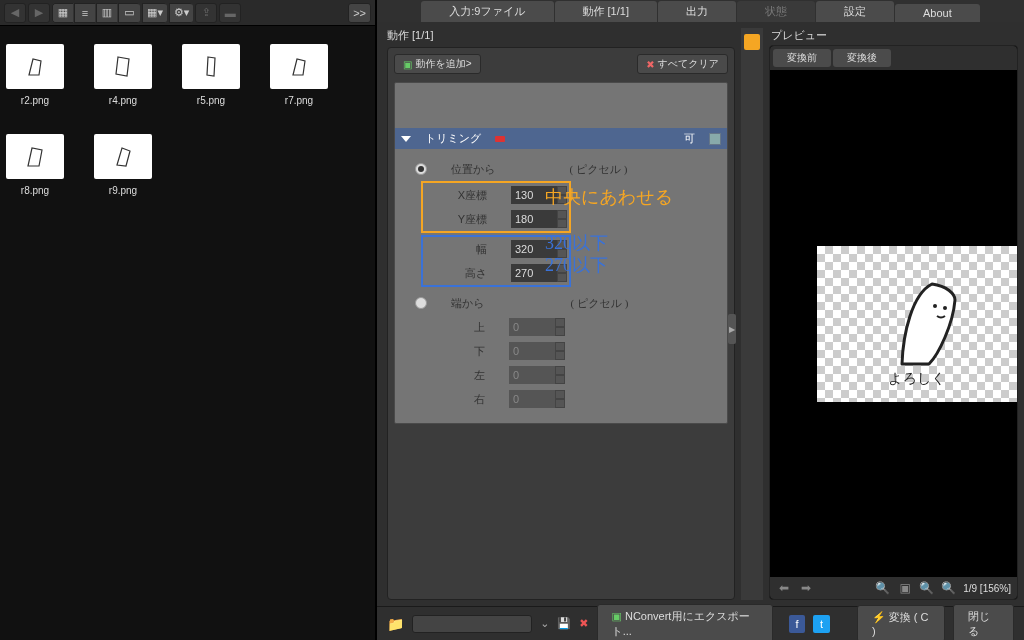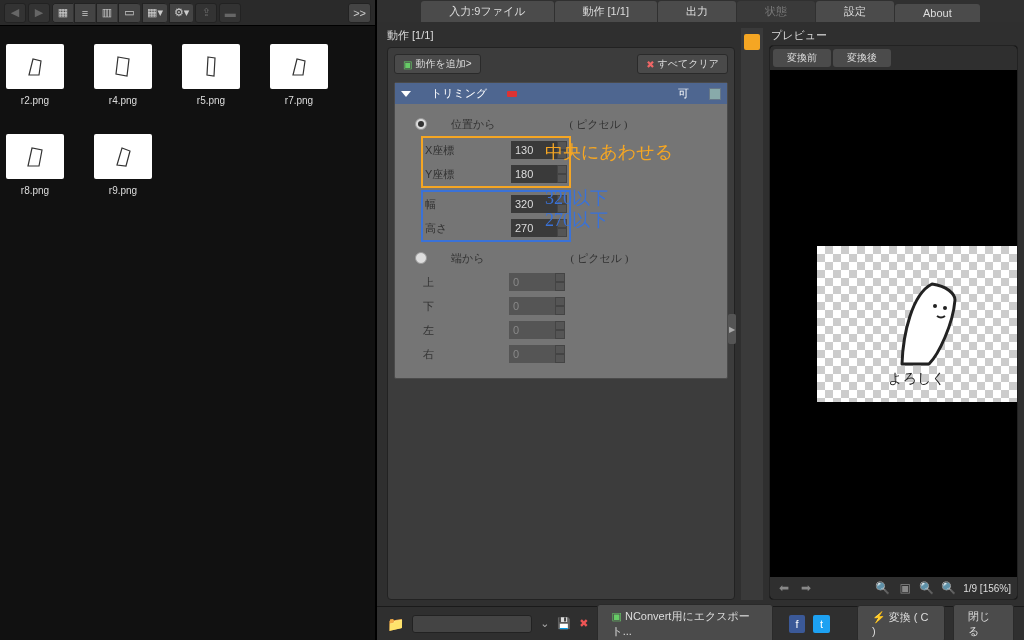--- a/index.html
+++ b/index.html
@@ -30,27 +30,27 @@
 
   .workspace { flex: 1; display: flex; gap: 6px; padding: 6px 6px 6px 10px; overflow: hidden; }
 
   .actions-col { width: 348px; display: flex; flex-direction: column; }
   .actions-header { font-size: 11px; color: #ddd; margin-bottom: 4px; }
   .actions-frame { flex: 1; background: #3c3c3c; border: 1px solid #222; border-radius: 4px; padding: 6px; display: flex; flex-direction: column; }
   .actions-toolbar { display: flex; justify-content: space-between; margin-bottom: 8px; }
   .small-btn { background: #4a4a4a; border: 1px solid #2a2a2a; border-radius: 3px; padding: 2px 8px; color: #ddd; font-size: 10px; cursor: pointer; display: flex; align-items: center; gap: 3px; }
 
   .action-item { background: #757575; border: 1px solid #4a4a4a; border-radius: 2px; }
-  .action-title { background: #4e6690; color: #fff; padding: 3px 6px; display: flex; align-items: center; gap: 20px; font-size: 11px; }
+  .action-title { background: #4e6690; color: #fff; padding: 3px 6px; display: flex; align-items: center; gap: 14px; font-size: 11px; margin-top: 45px; }
   .tri-down { width: 0; height: 0; border-left: 5px solid transparent; border-right: 5px solid transparent; border-top: 6px solid #fff; }
   .action-title .spacer { flex: 1; }
   .action-body { padding: 8px 10px 12px 20px; }
 
   .row { display: flex; align-items: center; height: 24px; gap: 24px; }
-  .row-label { width: 62px; color: #333; font-size: 11px; }
+  .row-label { width: 62px; text-align: right; color: #333; font-size: 11px; }
   .hdr-unit { color: #333; font-size: 11px; margin-left: 8px; font-family: Liberation Serif, serif; }
   .radio { width: 12px; height: 12px; border-radius: 50%; background: #ddd; border: 1px solid #999; display: inline-flex; align-items: center; justify-content: center; }
   .radio.checked::after { content:''; width:6px; height:6px; background:#333; border-radius:50%; }
 
   .num-input { width: 46px; height: 18px; background: #3a3a3a; color: #ddd; border: none; padding: 0 4px; font-size: 11px; }
   .spinner { width: 10px; height: 18px; background: #555; display: flex; flex-direction: column; }
   .spinner div { flex:1; border:1px solid #444; }
   .num-wrap { display:flex; }
 
   .box-orange { border: 2px solid #f5a623; padding: 0px 2px; }

